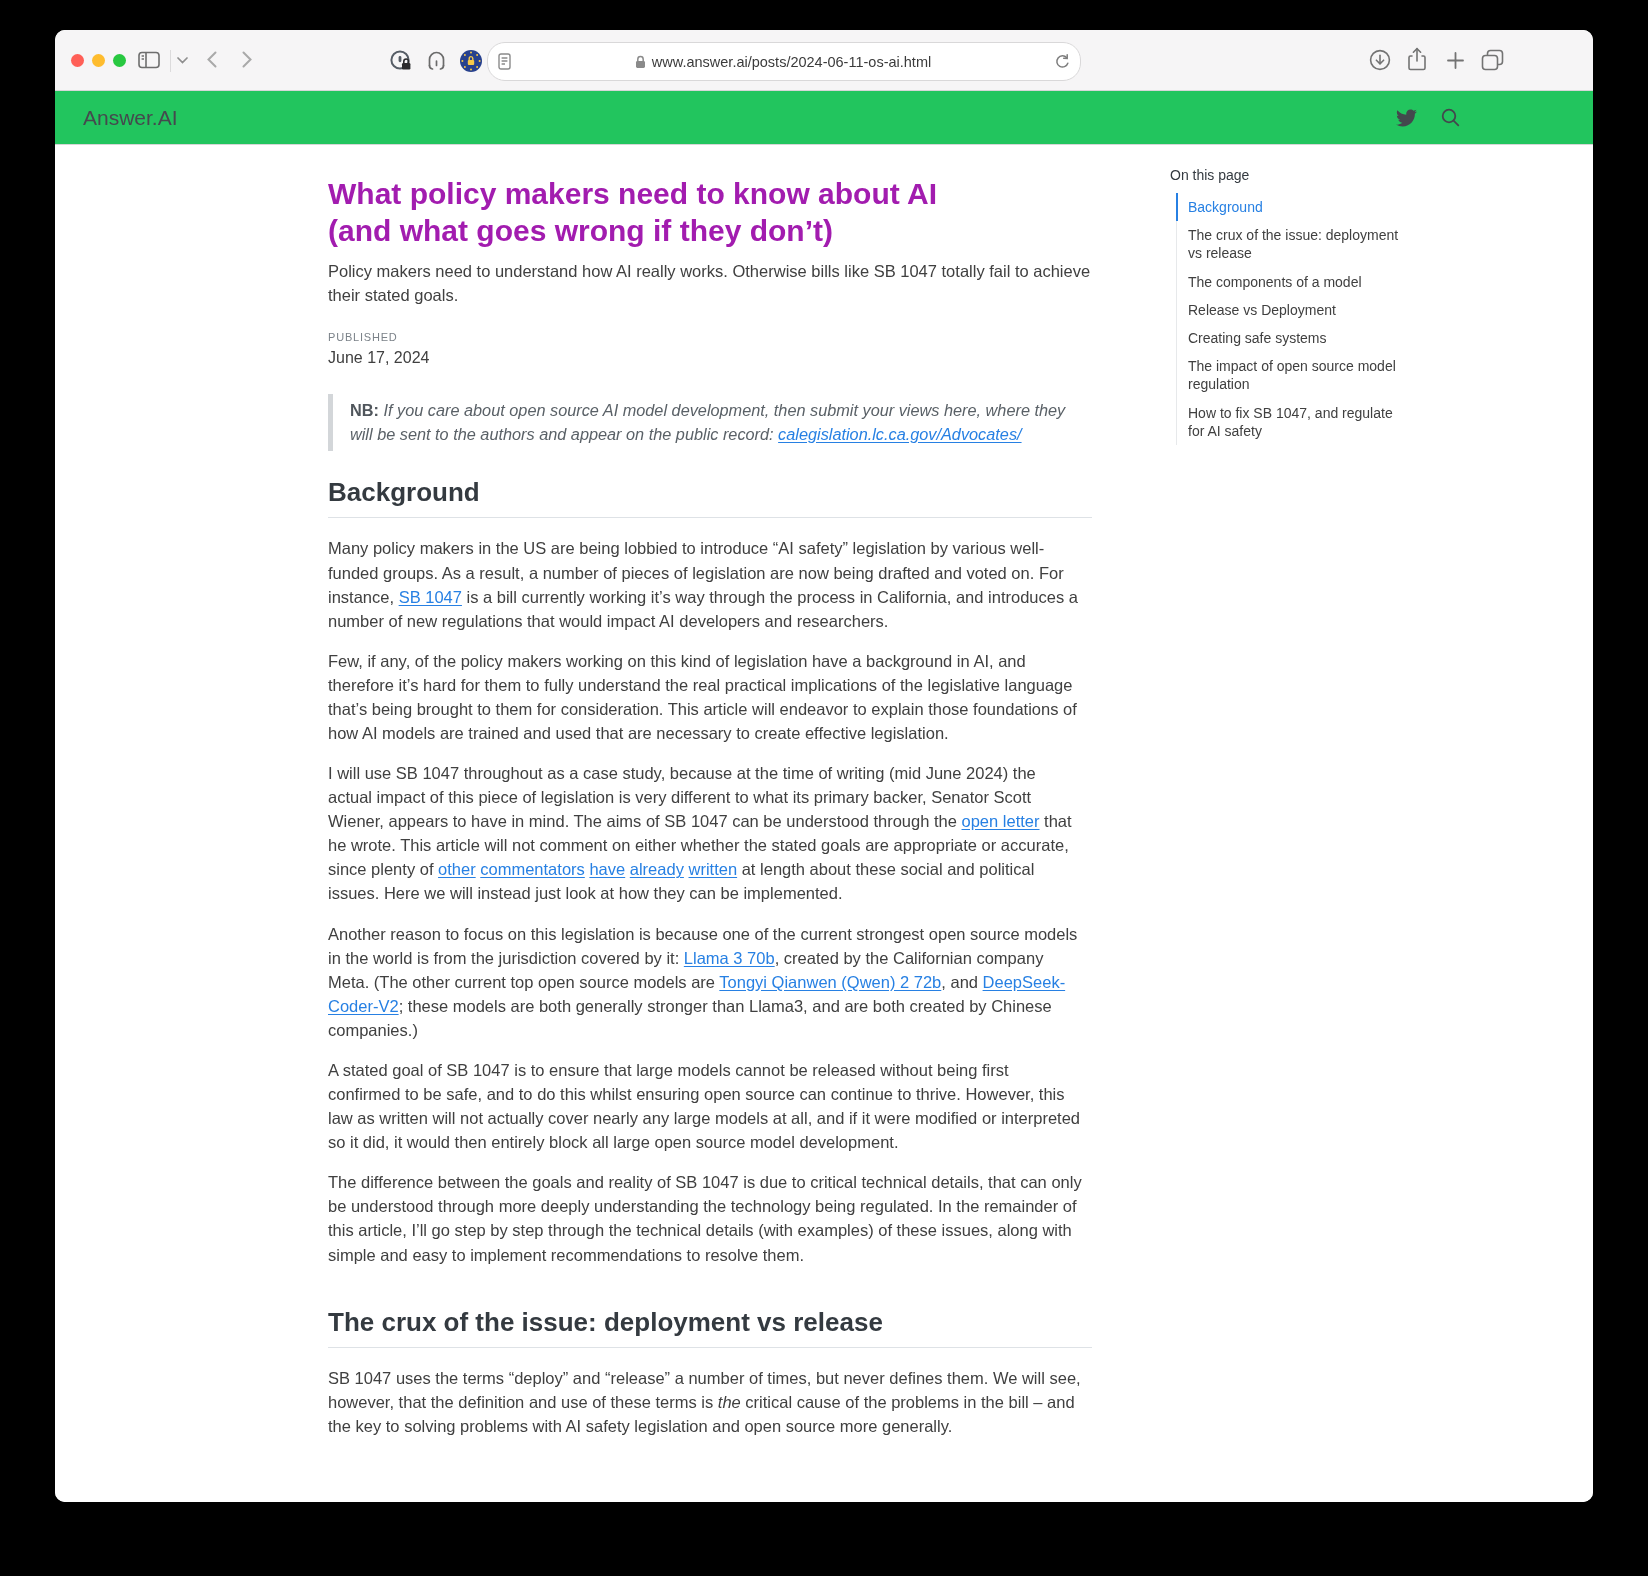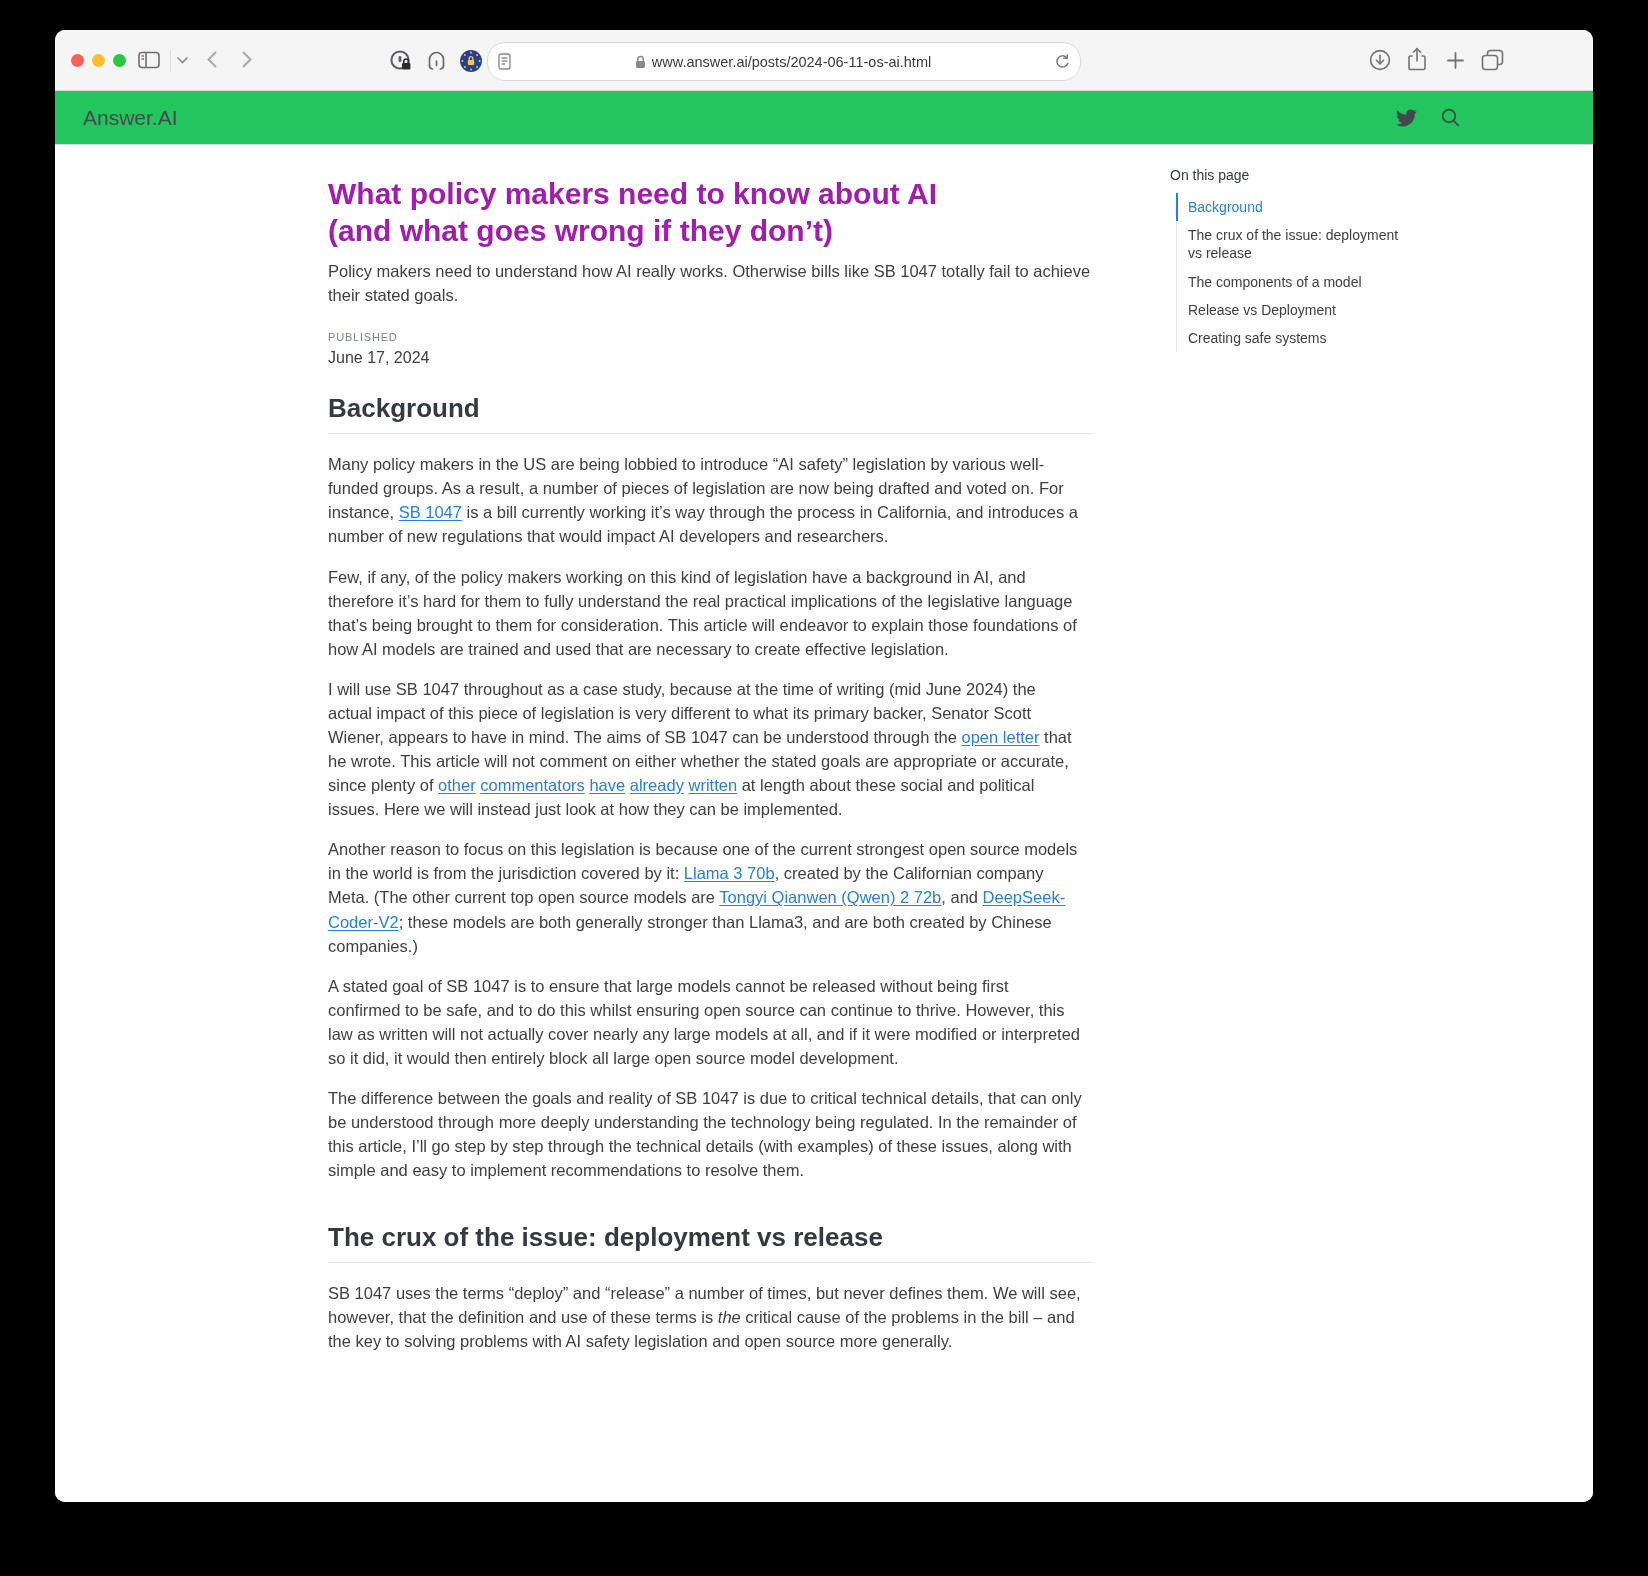--- a/index.html
+++ b/index.html
@@ -229,20 +229,23 @@
       </h1>
       <div class="subtitle">Policy makers need to understand how AI really works. Otherwise bills like SB 1047 totally fail to achieve their stated goals.</div>
 
       <div class="meta">
         <div>
           <div class="meta-label">PUBLISHED</div>
           <div class="meta-value">June 17, 2024</div>
         </div>
       </div>
 
+      <div class="callout">
+        <b>NB:</b><span> If you care about open source AI model development, then submit your views here, where they will be sent to the authors and appear on the public record: </span><a>calegislation.lc.ca.gov/Advocates/</a>
+      </div>
 
       <div id="article-body">
           <h2 class="section-h2">Background</h2>
           <p><span>Many policy makers in the US are being lobbied to introduce “AI safety” legislation by various well-funded groups. As a result, a number of pieces of legislation are now being drafted and voted on. For instance, </span><a>SB 1047</a><span> is a bill currently working it’s way through the process in California, and introduces a number of new regulations that would impact AI developers and researchers.</span></p>
           <p><span>Few, if any, of the policy makers working on this kind of legislation have a background in AI, and therefore it’s hard for them to fully understand the real practical implications of the legislative language that’s being brought to them for consideration. This article will endeavor to explain those foundations of how AI models are trained and used that are necessary to create effective legislation.</span></p>
           <p><span>I will use SB 1047 throughout as a case study, because at the time of writing (mid June 2024) the actual impact of this piece of legislation is very different to what its primary backer, Senator Scott Wiener, appears to have in mind. The aims of SB 1047 can be understood through the </span><a>open letter</a><span> that he wrote. This article will not comment on either whether the stated goals are appropriate or accurate, since plenty of </span><a>other</a><span> </span><a>commentators</a><span> </span><a>have</a><span> </span><a>already</a><span> </span><a>written</a><span> at length about these social and political issues. Here we will instead just look at how they can be implemented.</span></p>
           <p><span>Another reason to focus on this legislation is because one of the current strongest open source models in the world is from the jurisdiction covered by it: </span><a>Llama 3 70b</a><span>, created by the Californian company Meta. (The other current top open source models are </span><a>Tongyi Qianwen (Qwen) 2 72b</a><span>, and </span><a>DeepSeek-Coder-V2</a><span>; these models are both generally stronger than Llama3, and are both created by Chinese companies.)</span></p>
           <p><span>A stated goal of SB 1047 is to ensure that large models cannot be released without being first confirmed to be safe, and to do this whilst ensuring open source can continue to thrive. However, this law as written will not actually cover nearly any large models at all, and if it were modified or interpreted so it did, it would then entirely block all large open source model development.</span></p>
           <p><span>The difference between the goals and reality of SB 1047 is due to critical technical details, that can only be understood through more deeply understanding the technology being regulated. In the remainder of this article, I’ll go step by step through the technical details (with examples) of these issues, along with simple and easy to implement recommendations to resolve them.</span></p>
           <h2 class="section-h2">The crux of the issue: deployment vs release</h2>
@@ -251,17 +254,19 @@
     </div>
 
     <div class="toc">
       <div class="toc-header">On this page</div>
       <nav class="toc-list" id="toc-list">
           <a class="toc-item active">Background</a>
           <a class="toc-item">The crux of the issue: deployment vs release</a>
           <a class="toc-item">The components of a model</a>
           <a class="toc-item">Release vs Deployment</a>
           <a class="toc-item">Creating safe systems</a>
+          <a class="toc-item">The impact of open source model regulation</a>
+          <a class="toc-item">How to fix SB 1047, and regulate for AI safety</a>
         </nav>
     </div>
 
   </div>
 </div>
 
 </body></html>

